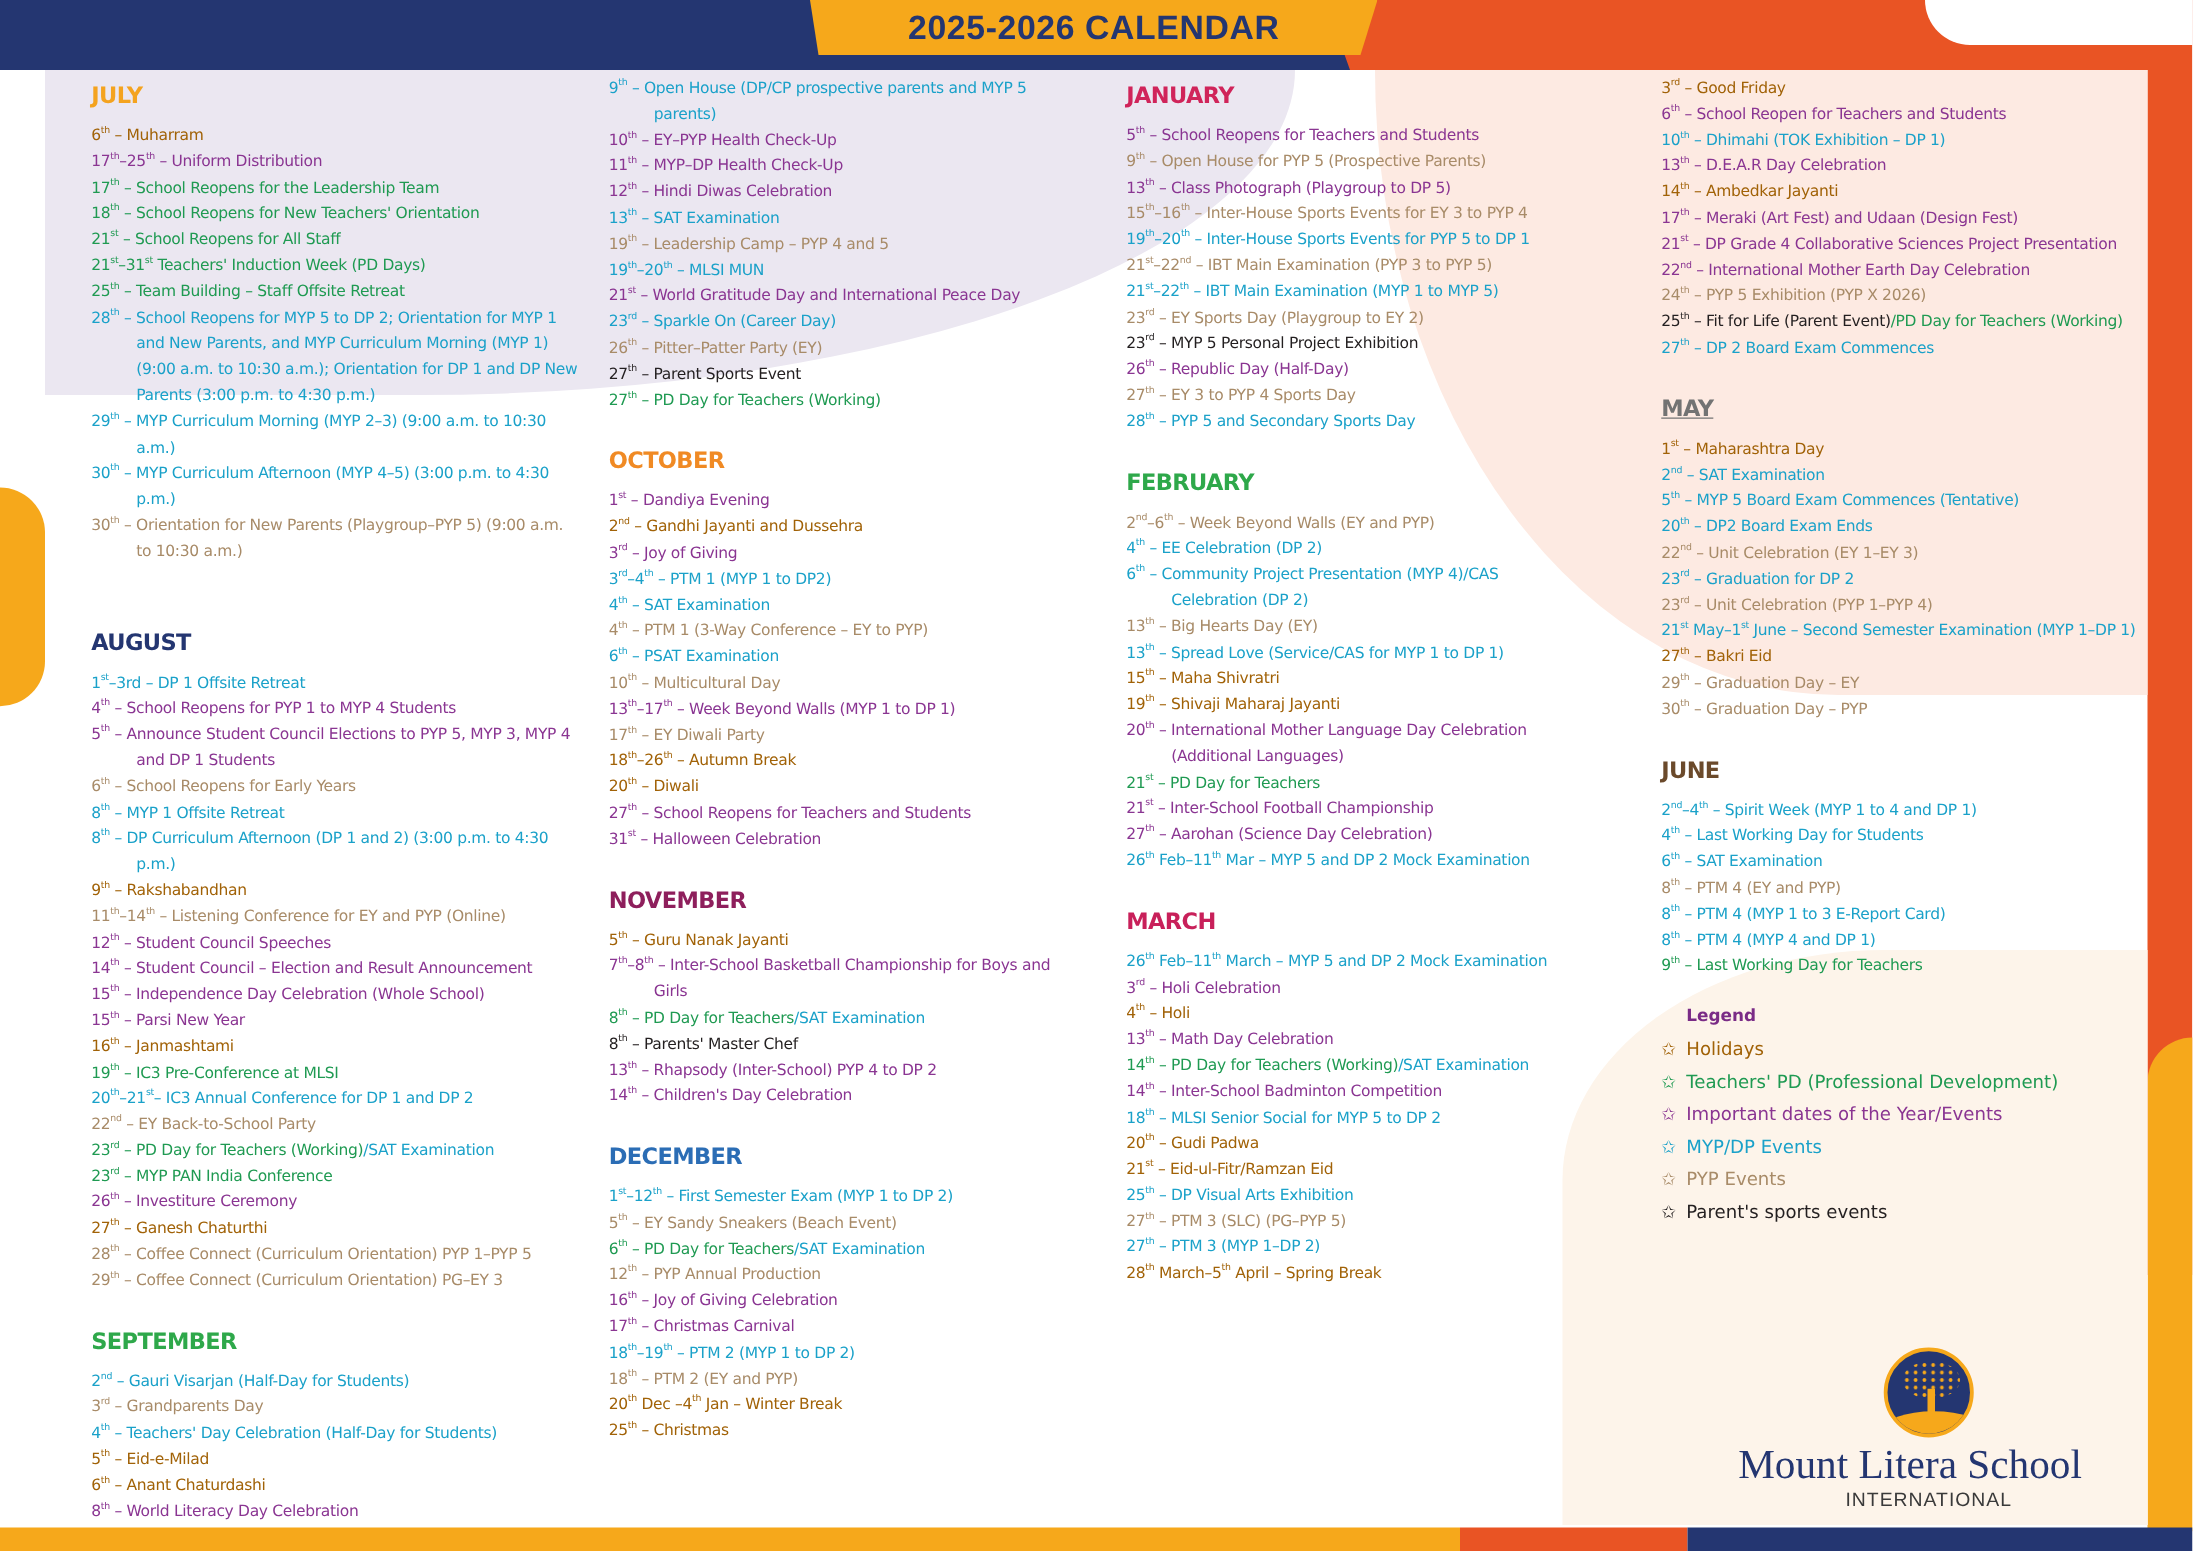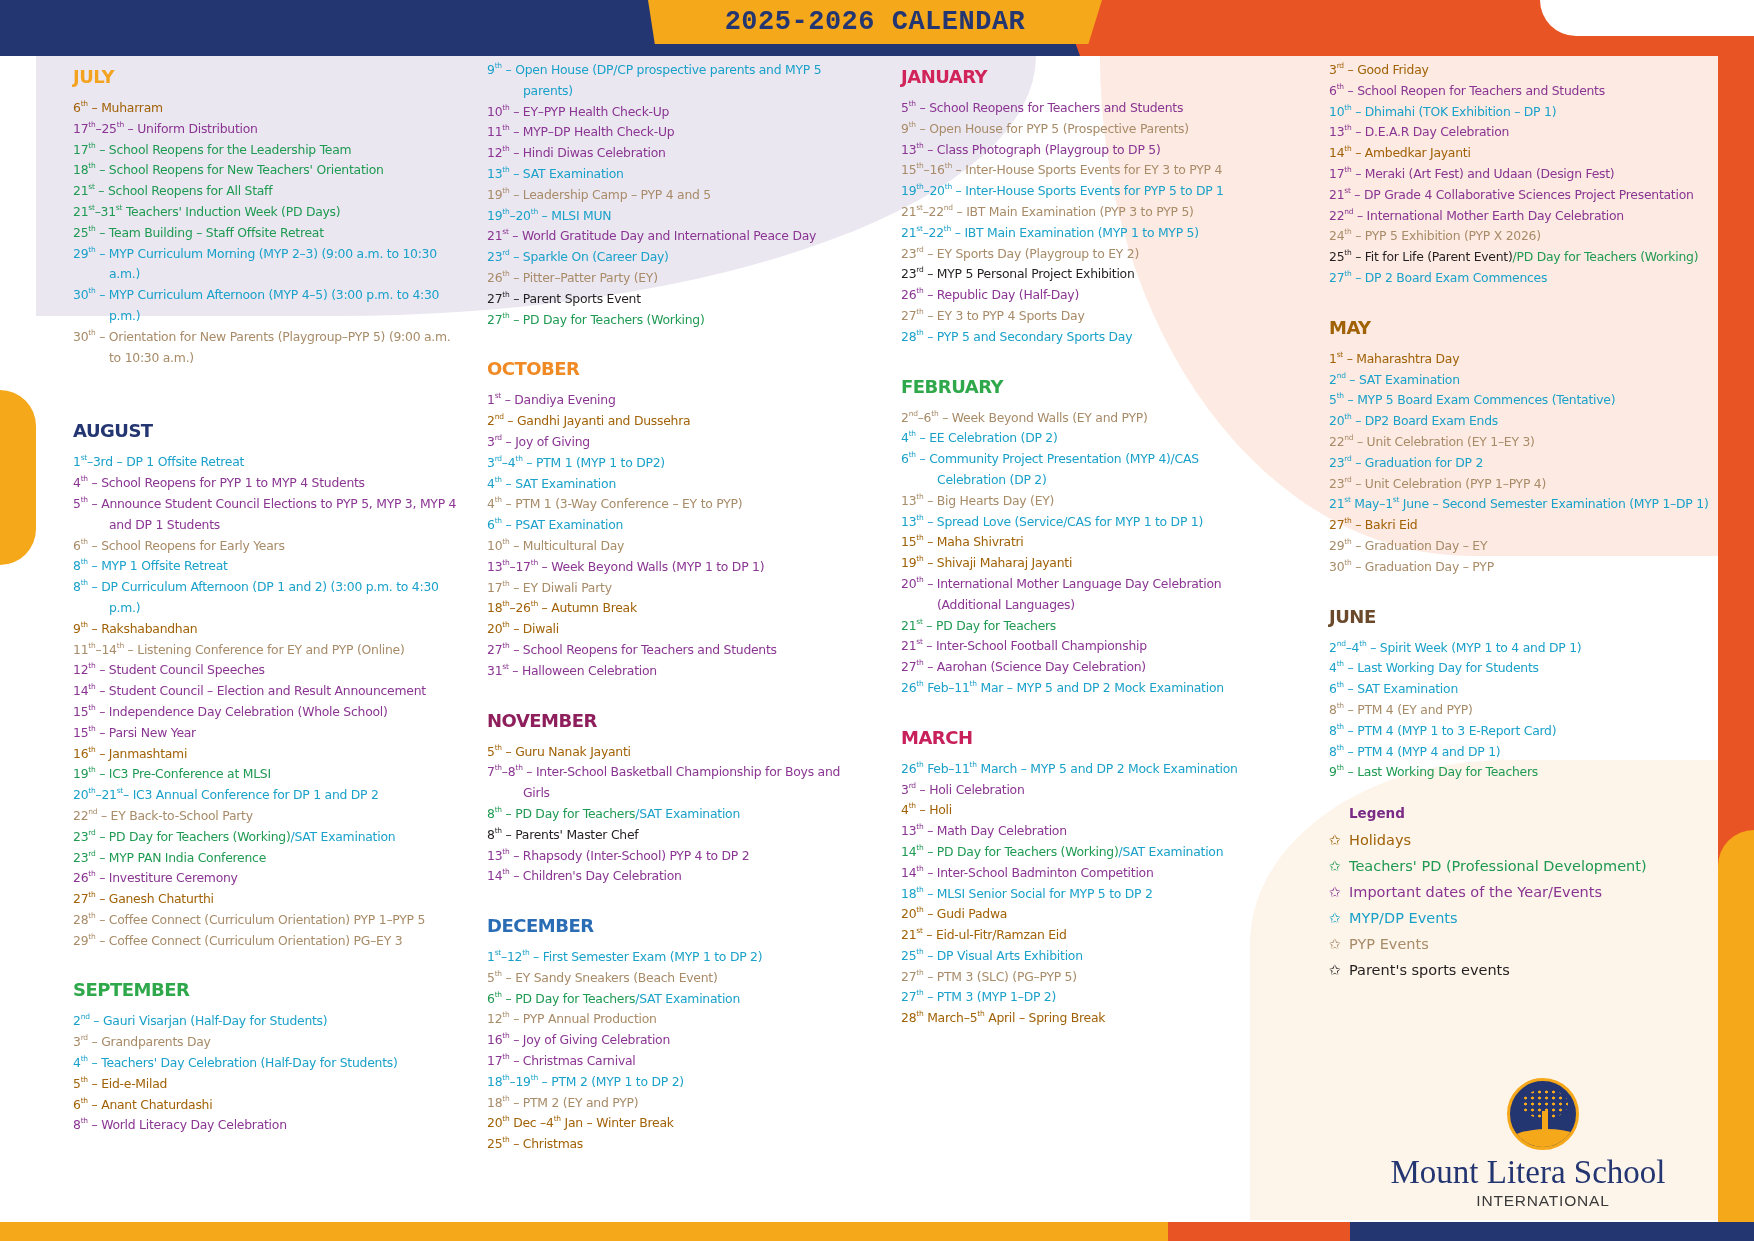--- a/index.html
+++ b/index.html
@@ -22,21 +22,21 @@
   .lavender-blob { position: absolute; left: 36px; top: 56px; width: 1000px; height: 260px;
              background: #ebe7f1; border-radius: 0 0 70% 0 / 0 0 100% 0; }
   .peach-blob { position: absolute; left: 1100px; top: 56px; width: 618px; height: 500px;
              background: #fdeae2; border-radius: 0 0 0 60% / 0 0 0 100%; }
   .cream-blob { position: absolute; left: 1250px; top: 760px; width: 468px; height: 460px;
              background: #fdf4ea; border-radius: 55% 0 0 0 / 40% 0 0 0; }
 
   .title-tab { position: absolute; left: 648px; top: 0; width: 454px; height: 44px;
                background: #f6a81b; clip-path: polygon(0 0, 100% 0, 97% 100%, 1.5% 100%);
                display: flex; align-items: center; justify-content: center; }
-  .title-tab span { font-family: Liberation Mono, monospace; font-weight: bold; font-size: 27px;
+  .title-tab span { font-family: Liberation Sans, sans-serif; font-weight: bold; font-size: 27px;
                color: #243671; letter-spacing: 0.5px; }
 
   .bottom-bar { position: absolute; left: 0; top: 1222px; height: 19px; }
   .bb-yellow { left: 0; width: 1168px; background: #f6a81b; }
   .bb-orange { left: 1168px; width: 182px; background: #e95424; }
   .bb-navy { left: 1350px; width: 404px; background: #243671; }
 
   .col { position: absolute; top: 60px; }
   .col1 { left: 73px; width: 390px; }
   .col2 { left: 487px; width: 370px; }
@@ -98,20 +98,21 @@
 <div class="col col1">
     <div class="month">
       <h2 style="color: rgb(244, 163, 31);">JULY</h2>
       <div class="ev c-holiday"><span>6<sup>th</sup></span><span> – Muharram</span></div>
       <div class="ev c-important"><span>17<sup>th</sup>–25<sup>th</sup></span><span> – Uniform Distribution</span></div>
       <div class="ev c-pd"><span>17<sup>th</sup></span><span> – School Reopens for the Leadership Team</span></div>
       <div class="ev c-pd"><span>18<sup>th</sup></span><span> – School Reopens for New Teachers' Orientation</span></div>
       <div class="ev c-pd"><span>21<sup>st</sup></span><span> – School Reopens for All Staff</span></div>
       <div class="ev c-pd"><span>21<sup>st</sup>–31<sup>st</sup></span><span> Teachers' Induction Week (PD Days)</span></div>
       <div class="ev c-pd"><span>25<sup>th</sup></span><span> – Team Building – Staff Offsite Retreat</span></div>
+      <div class="ev c-mypdp"><span>28<sup>th</sup></span><span> – School Reopens for MYP 5 to DP 2; Orientation for MYP 1 and New Parents, and MYP Curriculum Morning (MYP 1)(9:00 a.m. to 10:30 a.m.); Orientation for DP 1 and DP New Parents (3:00 p.m. to 4:30 p.m.)</span></div>
       <div class="ev c-mypdp"><span>29<sup>th</sup></span><span> – MYP Curriculum Morning (MYP 2–3) (9:00 a.m. to 10:30 a.m.)</span></div>
       <div class="ev c-mypdp"><span>30<sup>th</sup></span><span> – MYP Curriculum Afternoon (MYP 4–5) (3:00 p.m. to 4:30 p.m.)</span></div>
       <div class="ev c-pyp"><span>30<sup>th</sup></span><span> – Orientation for New Parents (Playgroup–PYP 5) (9:00 a.m. to 10:30 a.m.)</span></div>
     </div>
     <div class="month">
       <h2 style="color: rgb(36, 54, 113); margin-top: 46px;">AUGUST</h2>
       <div class="ev c-mypdp"><span>1<sup>st</sup>–3rd</span><span> – DP 1 Offsite Retreat</span></div>
       <div class="ev c-important"><span>4<sup>th</sup></span><span> – School Reopens for PYP 1 to MYP 4 Students</span></div>
       <div class="ev c-important"><span>5<sup>th</sup></span><span> – Announce Student Council Elections to PYP 5, MYP 3, MYP 4 and DP 1 Students</span></div>
       <div class="ev c-pyp"><span>6<sup>th</sup></span><span> – School Reopens for Early Years</span></div>
@@ -256,21 +257,21 @@
         <div class="ev c-important"><span>13<sup>th</sup></span><span> – D.E.A.R Day Celebration</span></div>
         <div class="ev c-holiday"><span>14<sup>th</sup></span><span> – Ambedkar Jayanti</span></div>
         <div class="ev c-important"><span>17<sup>th</sup></span><span> – Meraki (Art Fest) and Udaan (Design Fest)</span></div>
         <div class="ev c-important"><span>21<sup>st</sup></span><span> – DP Grade 4 Collaborative Sciences Project Presentation</span></div>
         <div class="ev c-important"><span>22<sup>nd</sup></span><span> – International Mother Earth Day Celebration</span></div>
         <div class="ev c-pyp"><span>24<sup>th</sup></span><span> – PYP 5 Exhibition (PYP X 2026)</span></div>
         <div class="ev c-parent"><span>25<sup>th</sup></span><span> – Fit for Life (Parent Event)</span><span class="c-pd">/PD Day for Teachers (Working)</span></div>
         <div class="ev c-mypdp"><span>27<sup>th</sup></span><span> – DP 2 Board Exam Commences</span></div>
       </div>
       <div class="month">
-        <h2 style="color: #a16207;">MAY</h2>
+        <h2 style="color: #737373; text-decoration: underline;">MAY</h2>
         <div class="ev c-holiday"><span>1<sup>st</sup></span><span> – Maharashtra Day</span></div>
         <div class="ev c-mypdp"><span>2<sup>nd</sup></span><span> – SAT Examination</span></div>
         <div class="ev c-mypdp"><span>5<sup>th</sup></span><span> – MYP 5 Board Exam Commences (Tentative)</span></div>
         <div class="ev c-mypdp"><span>20<sup>th</sup></span><span> – DP2 Board Exam Ends</span></div>
         <div class="ev c-pyp"><span>22<sup>nd</sup></span><span> – Unit Celebration (EY 1–EY 3)</span></div>
         <div class="ev c-mypdp"><span>23<sup>rd</sup></span><span> – Graduation for DP 2</span></div>
         <div class="ev c-pyp"><span>23<sup>rd</sup></span><span> – Unit Celebration (PYP 1–PYP 4)</span></div>
         <div class="ev c-mypdp"><span>21<sup>st</sup> May–1<sup>st</sup></span><span> June – Second Semester Examination (MYP 1–DP 1)</span></div>
         <div class="ev c-holiday"><span>27<sup>th</sup></span><span> – Bakri Eid</span></div>
         <div class="ev c-pyp"><span>29<sup>th</sup></span><span> – Graduation Day – EY</span></div>

